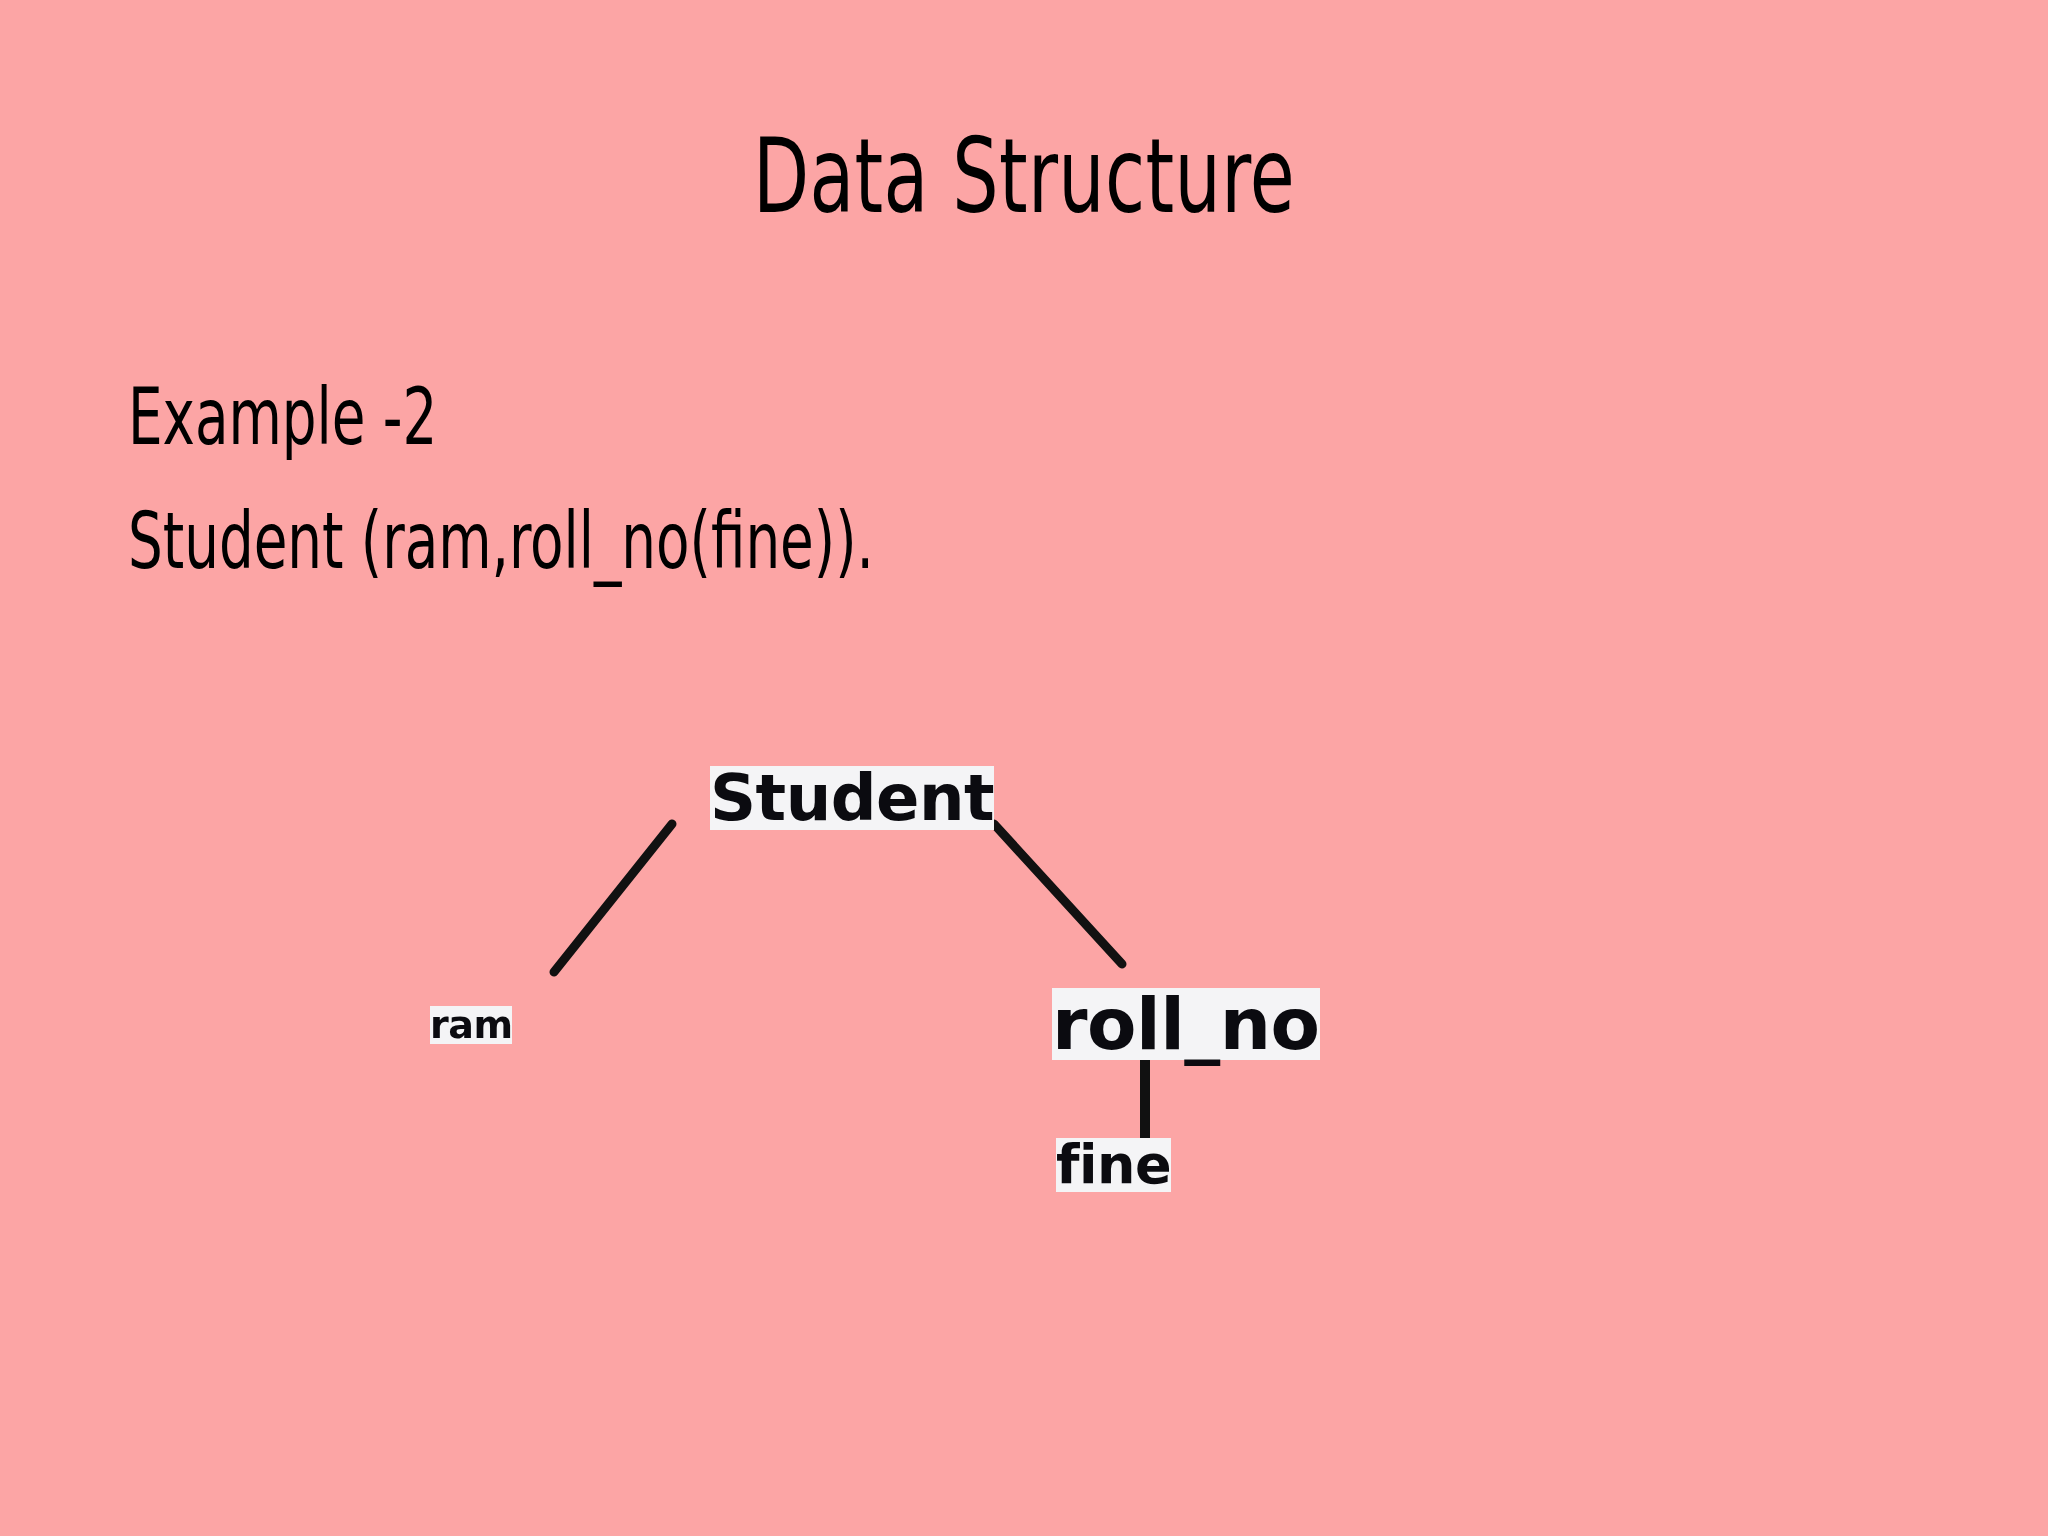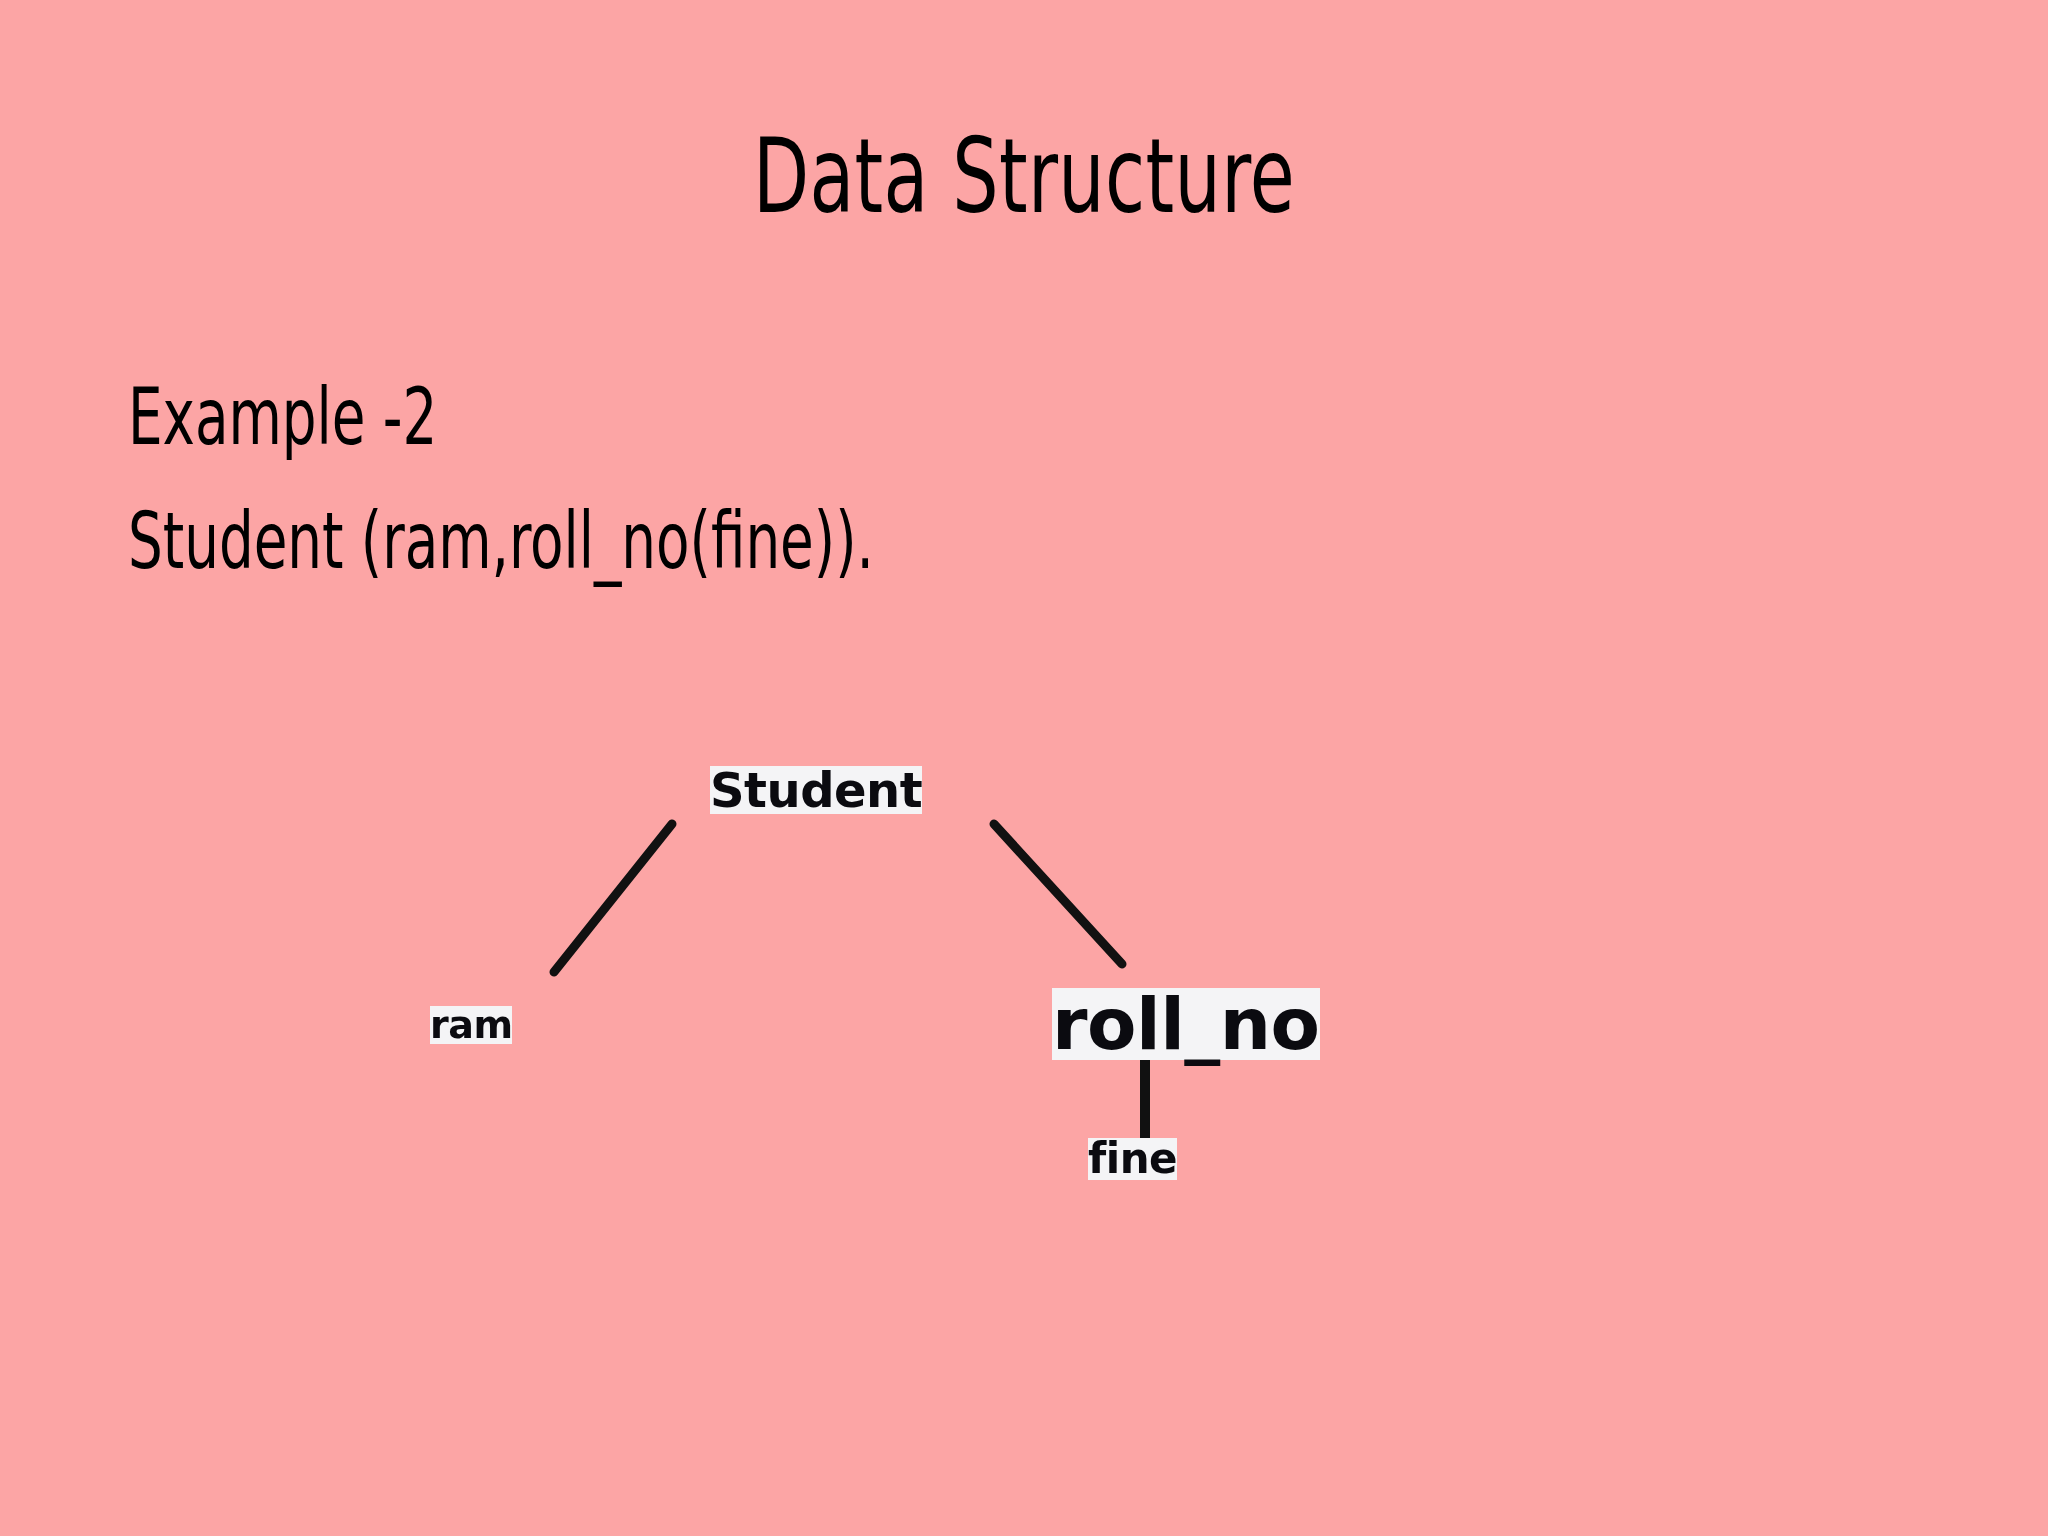--- a/index.html
+++ b/index.html
@@ -80,38 +80,37 @@
     font-weight: 700;
     color: #0b0b10;
     white-space: nowrap;
     background: #f4f4f6;
     line-height: 1;
     letter-spacing: -0.5px;
   }
   .node-student {
     left: 330px;
     top: 46px;
-    font-size: 48px;
+    font-size: 64px;
     text-align: right;
   }
   .node-ram {
     left: 50px;
     top: 286px;
     font-size: 38px;
   }
   .node-rollno {
     left: 672px;
     top: 268px;
     font-size: 72px;
   }
   .node-fine {
     left: 676px;
     top: 418px;
-    font-size: 42px;
-    margin-left: 32px;
+    font-size: 54px;
   }
 </style>
 </head>
 <body>
 
 <div class="slide">
 
   <div class="slide-title">Data Structure</div>
 
   <div class="body-block">

